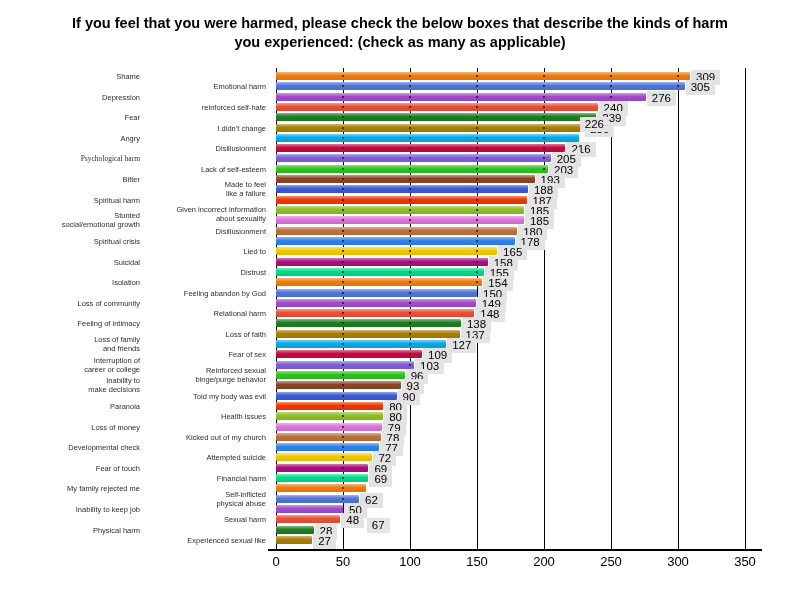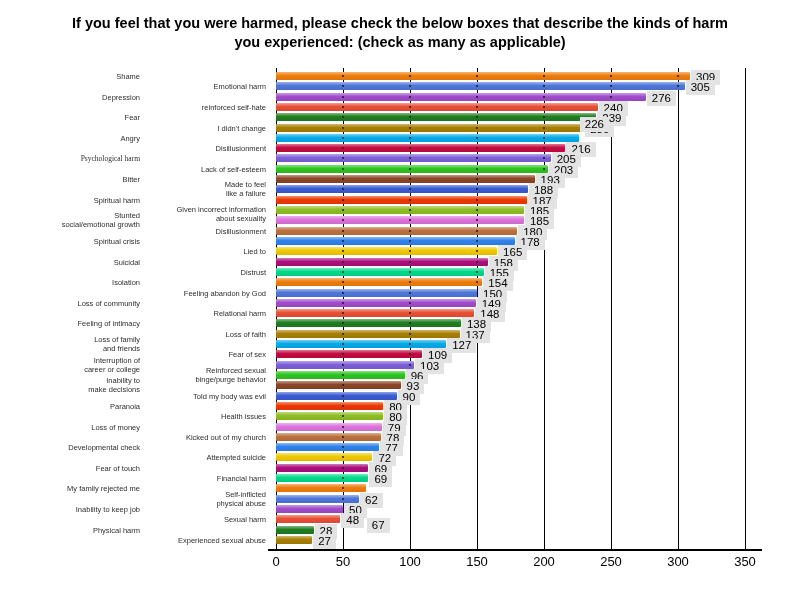--- a/index.html
+++ b/index.html
@@ -240,21 +240,21 @@
       <div class="dot" style="left: 342px; top: 497.71px;"></div>
       <div class="cat-label" style="right: 534px; top: 498.71px;">Self-inflicted
 physical abuse</div>
       <div class="bar" style="left: 276px; top: 505.02px; width: 67px; background-color: rgb(160, 75, 203);"></div>
       <div class="cat-label" style="right: 660px; top: 509.02px;">Inability to keep job</div>
       <div class="bar" style="left: 276px; top: 515.33px; width: 64.32px; background-color: rgb(233, 79, 53);"></div>
       <div class="cat-label" style="right: 534px; top: 519.33px;">Sexual harm</div>
       <div class="bar" style="left: 276px; top: 525.64px; width: 37.52px; background-color: rgb(30, 126, 32);"></div>
       <div class="cat-label" style="right: 660px; top: 529.64px;">Physical harm</div>
       <div class="bar" style="left: 276px; top: 535.95px; width: 36.18px; background-color: rgb(168, 127, 3);"></div>
-      <div class="cat-label" style="right: 534px; top: 539.95px;">Experienced sexual abuse</div>
+      <div class="cat-label" style="right: 534px; top: 539.95px;">Experienced sexual like</div>
       <div class="val-label" style="left: 691.06px; top: 70px;">309</div>
       <div class="val-label" style="left: 685.7px; top: 80.31px;">305</div>
       <div class="val-label" style="left: 646.84px; top: 90.62px;">276</div>
       <div class="val-label" style="left: 598.6px; top: 100.93px;">240</div>
       <div class="val-label" style="left: 597.26px; top: 111.24px;">239</div>
       <div class="val-label" style="left: 585.2px; top: 121.55px;">230</div>
       <div class="val-label" style="left: 579.84px; top: 117px;">226</div>
       <div class="val-label" style="left: 566.44px; top: 142.17px;">216</div>
       <div class="val-label" style="left: 551.7px; top: 152.48px;">205</div>
       <div class="val-label" style="left: 549.02px; top: 162.79px;">203</div>

